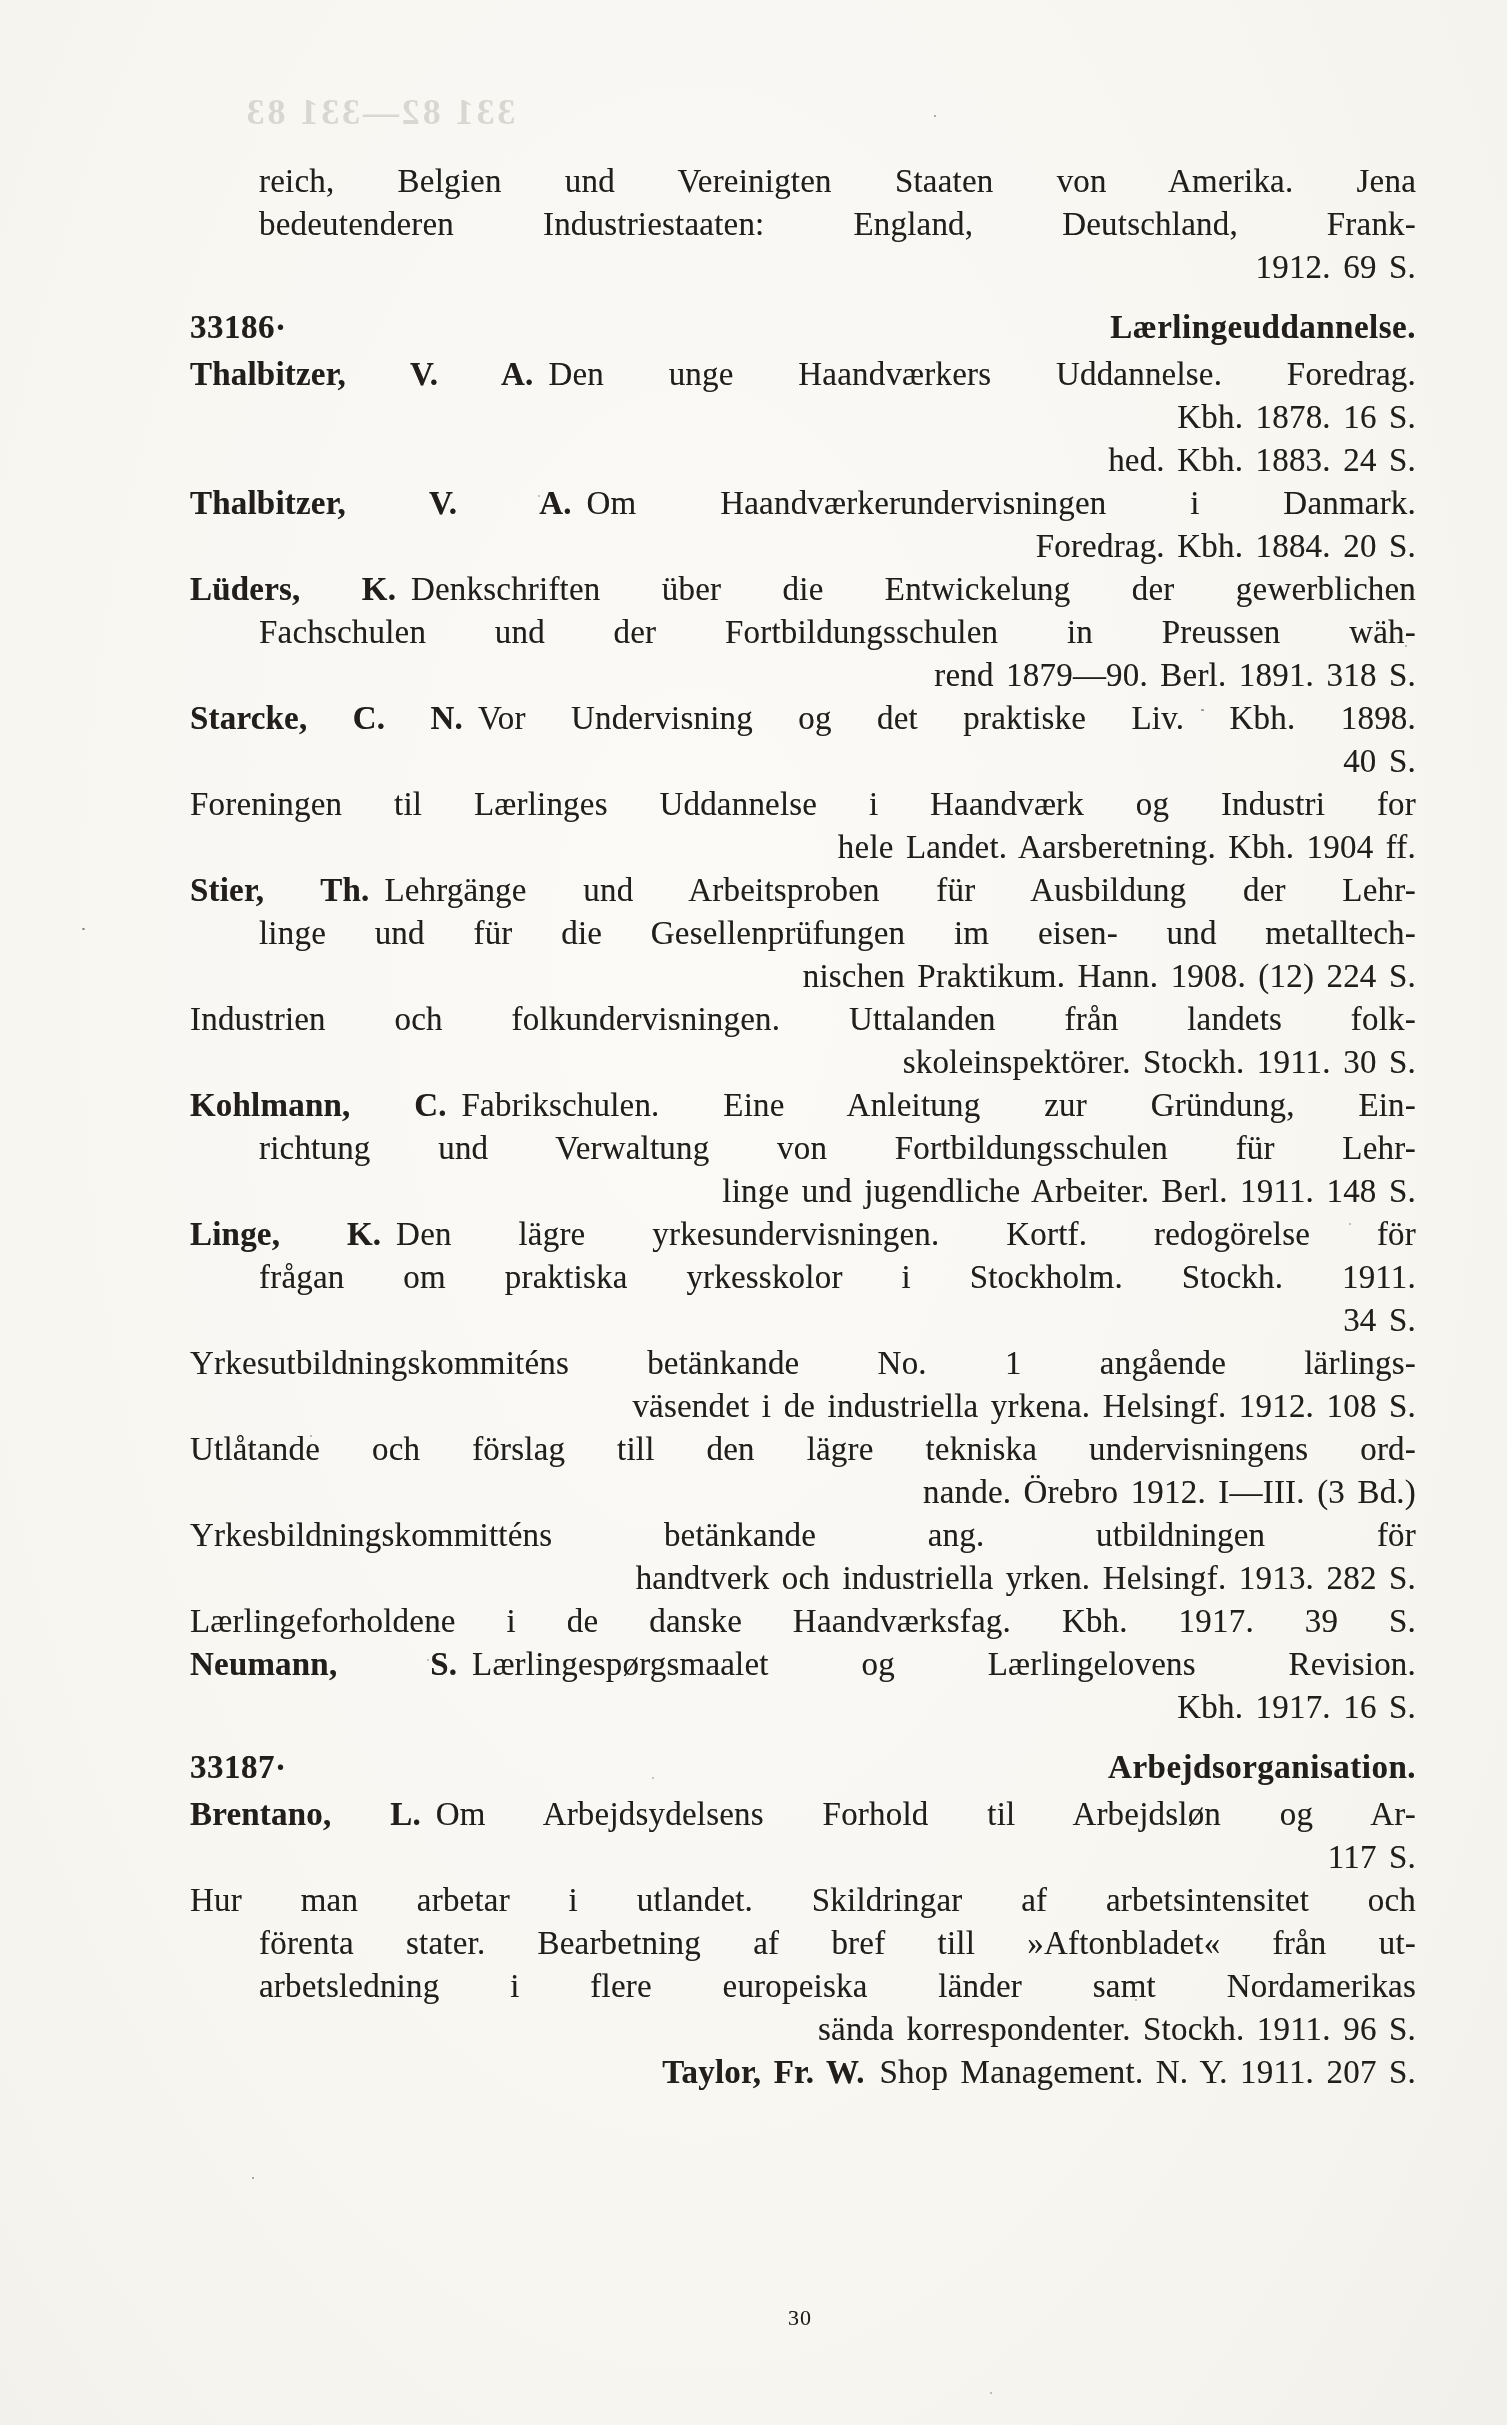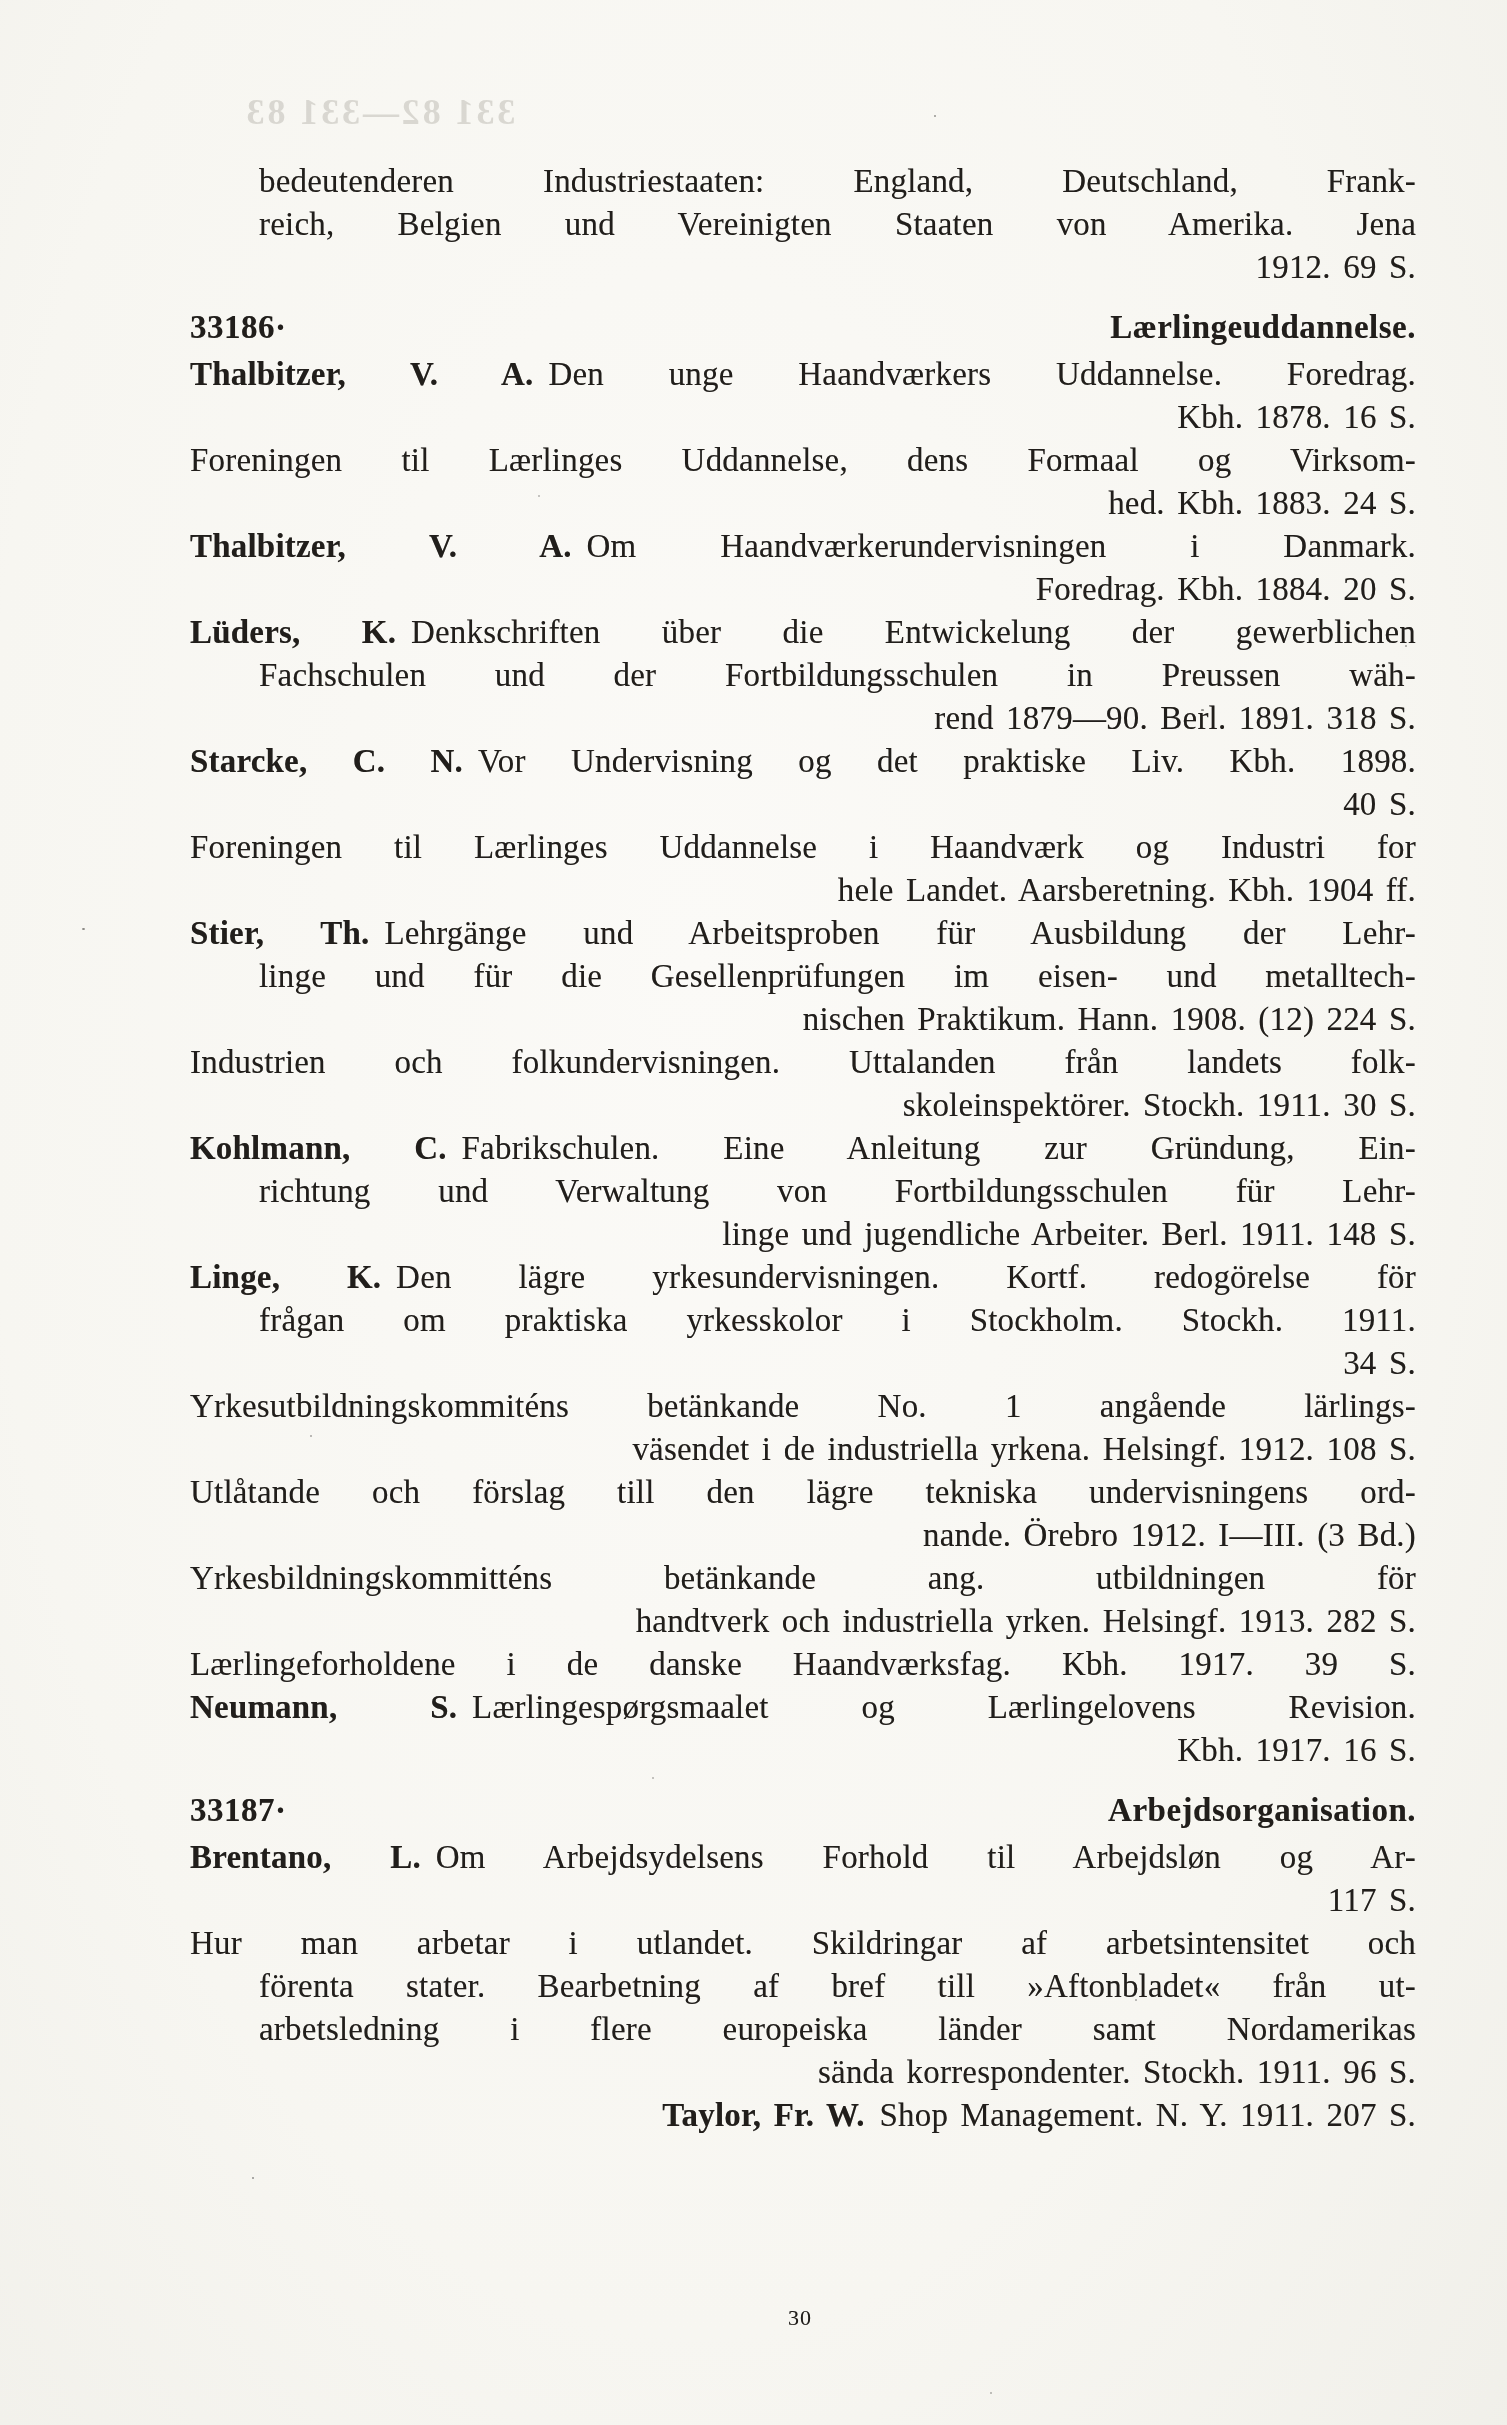--- a/index.html
+++ b/index.html
@@ -45,37 +45,36 @@
 </head>
 <body>
 
 <div class="page">
 
   <div class="ghost">331 82—331 83</div>
 
   <div class="textcol">
 
     <div>
+      <div class="line j ind">reich, Belgien und Vereinigten Staaten von Amerika. Jena</div>
       <div class="line j ind">bedeutenderen Industriestaaten: England, Deutschland, Frank-</div>
-      <div class="line j ind">reich, Belgien und Vereinigten Staaten von Amerika. Jena</div>
       <div class="line ind">1912. 69 S.</div>
     </div>
 
     <div class="line heading">
       <span>33186·</span>
       <span>Lærlingeuddannelse.</span>
     </div>
 
     <div>
       <div class="line j"><b class="au">Thalbitzer, V. A.</b><span>Den unge Haandværkers Uddannelse. Foredrag.</span></div>
       <div class="line ind">Kbh. 1878. 16 S.</div>
     </div>
 
     <div>
-      <div class="line j">Foreningen til Lærlinges Uddannelse, dens Formaal og Virksom-</div>
       <div class="line ind">hed. Kbh. 1883. 24 S.</div>
     </div>
 
     <div>
       <div class="line j"><b class="au">Thalbitzer, V. A.</b><span>Om Haandværkerundervisningen i Danmark.</span></div>
       <div class="line ind">Foredrag. Kbh. 1884. 20 S.</div>
     </div>
 
     <div>
       <div class="line j"><b class="au">Lüders, K.</b><span>Denkschriften über die Entwickelung der gewerblichen</span></div>

